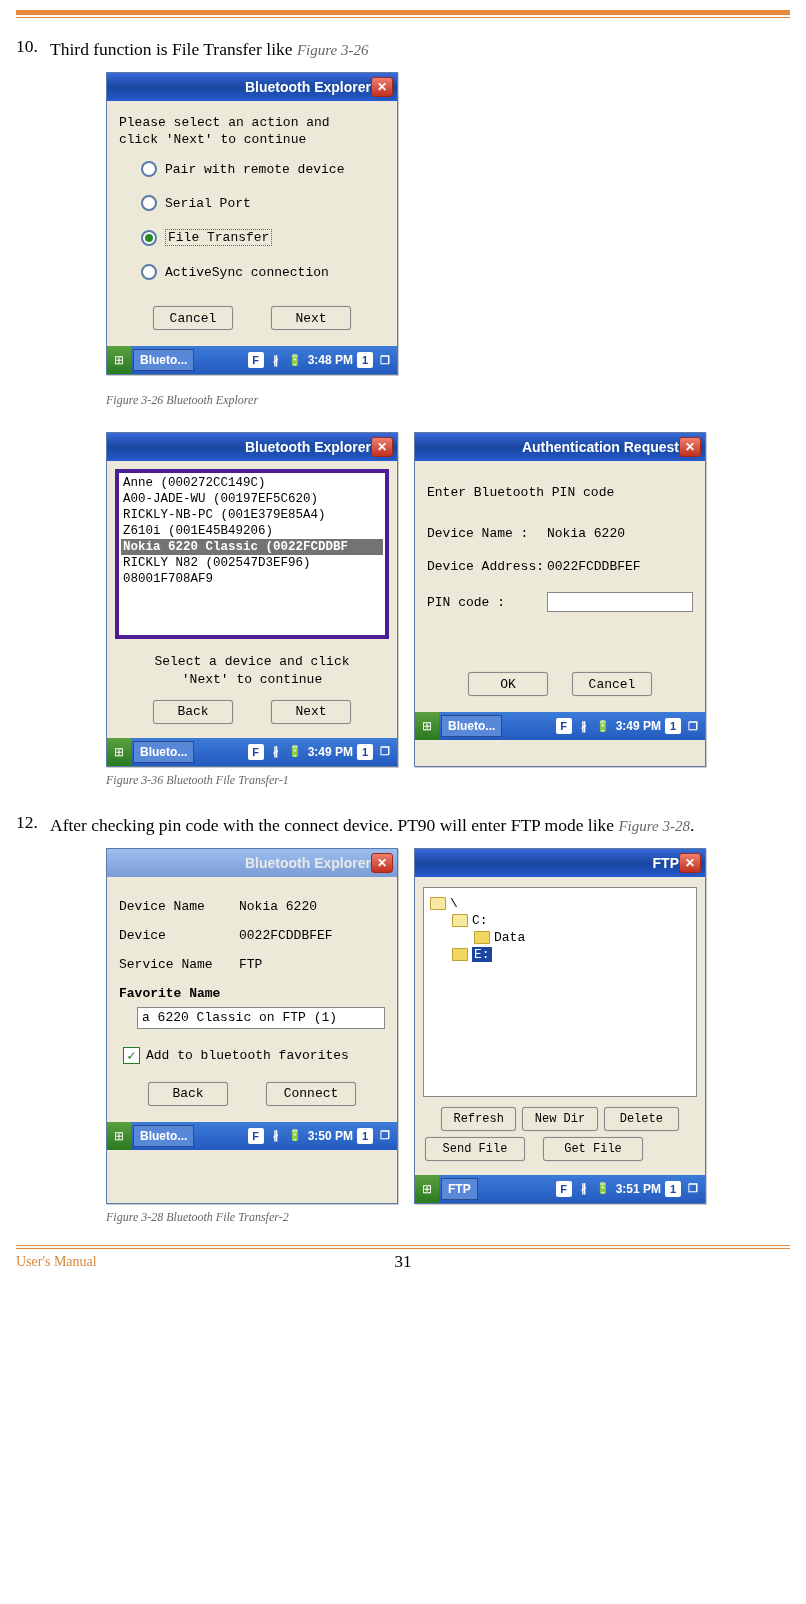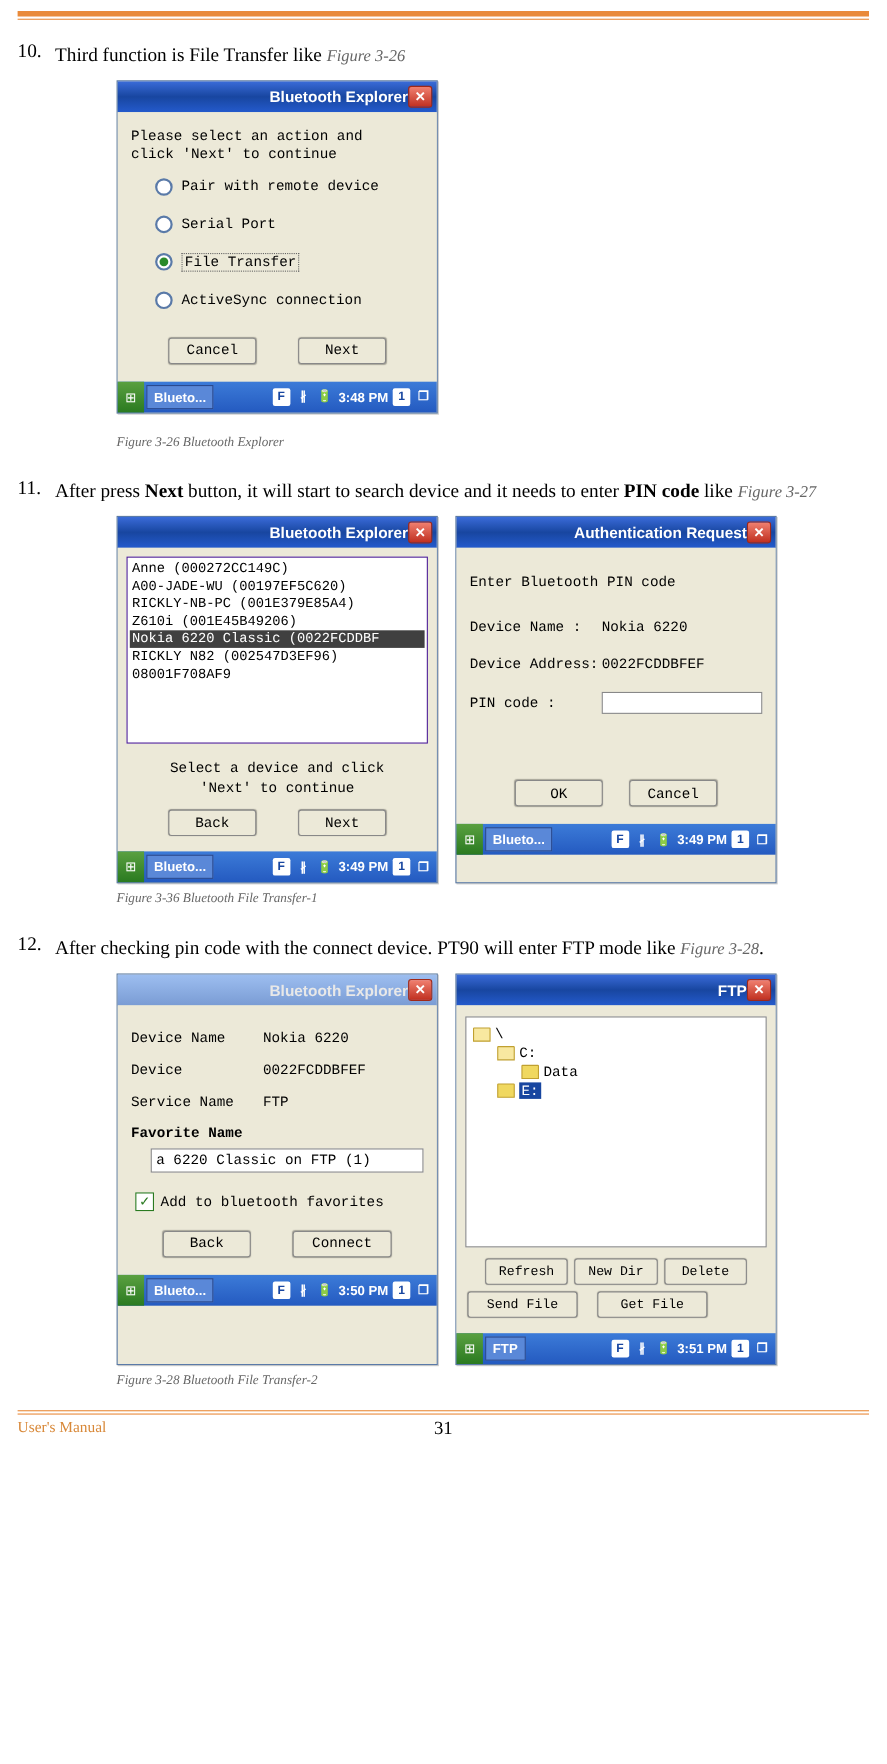--- a/index.html
+++ b/index.html
@@ -197,29 +197,29 @@
     height: 16px;
     display: flex;
     align-items: center;
     justify-content: center;
     font-size: 11px;
   }
   .tb-icon.f { background:#fff; color:#1846a0; border-radius:2px; font-weight:bold; }
   .tb-icon.bt { color:#fff; }
   .listbox {
     background: #fff;
-    border: 1px solid #4c1d95;
+    border: 4px solid #4c1d95;
     height: 170px;
     font-family: "Courier New", monospace;
     font-size: 12.5px;
     padding: 2px;
     overflow: hidden;
   }
   .listbox .row { padding: 1px 2px; white-space: nowrap; }
-  .listbox .row.sel { background: #404040; color: #fff; }
+  .listbox .row.sel { background: #737373; color: #fff; font-weight: bold; }
   .inst-text {
     text-align: center;
     margin: 14px 0 4px 0;
     font-family: "Courier New", monospace;
     font-size: 13px;
     line-height: 1.4;
   }
   .field-row {
     display: flex;
     font-family: "Courier New", monospace;
@@ -361,26 +361,20 @@
           <div class="tb-icon">🔋</div>
           <span>3:48 PM</span>
           <div class="tb-icon f">1</div>
           <div class="tb-icon">❐</div>
         </div>
       </div>
     </div>
   </div>
   <div class="caption">Figure 3-26 Bluetooth Explorer</div>
 
-  <div class="item">
-    <div class="item-num">11.</div>
-    <div class="item-body">
-      <span>After press </span><span class="bold">Next</span><span> button, it will start to search device and it needs to enter </span><span class="bold">PIN code</span><span> like </span><span class="figref">Figure 3-27</span>
-    </div>
-  </div>
 
   <div class="fig-row">
 
     <div class="win">
       <div class="titlebar">
         <span>Bluetooth Explorer</span>
         <div class="closebtn">
             <span>✕</span>
           </div>
       </div>

